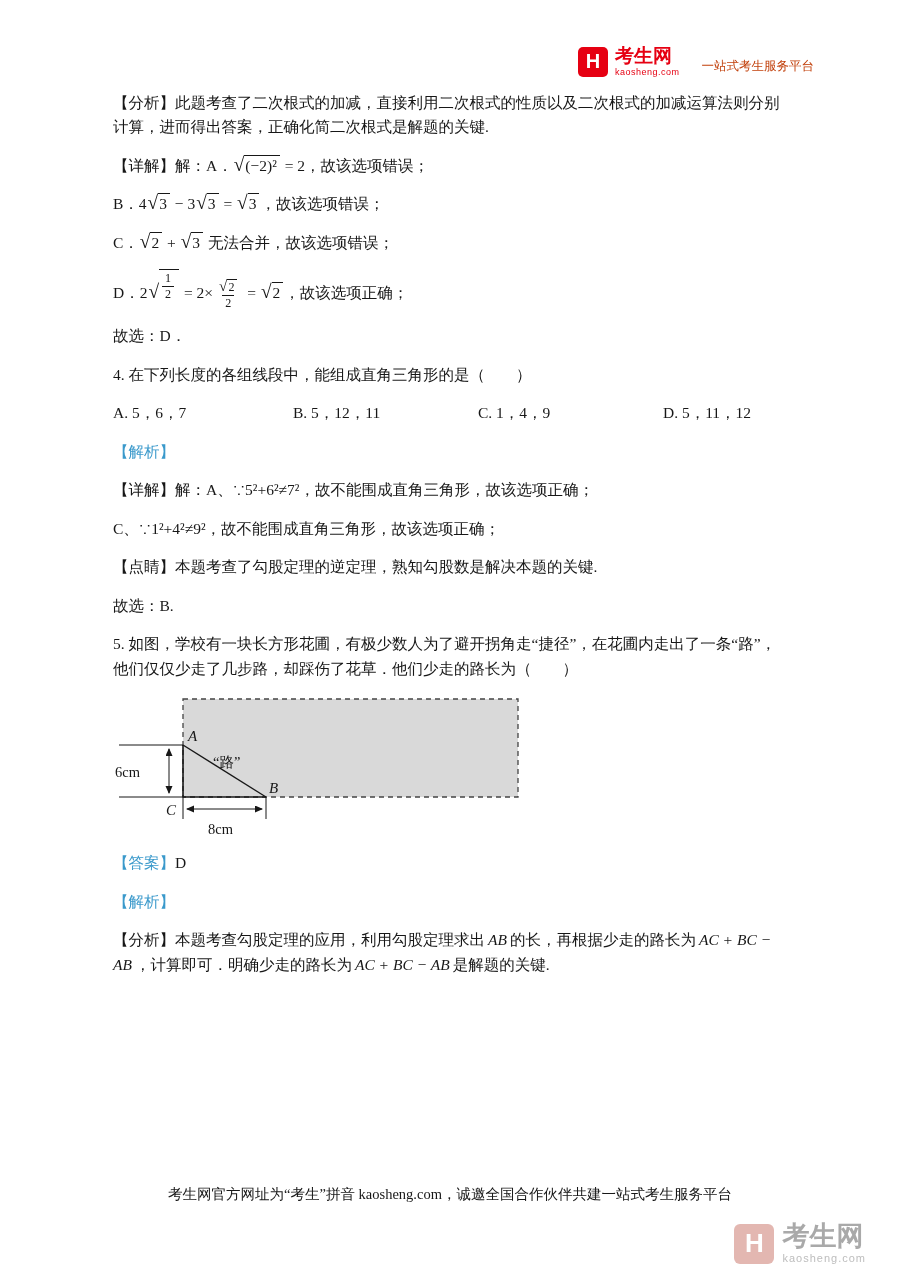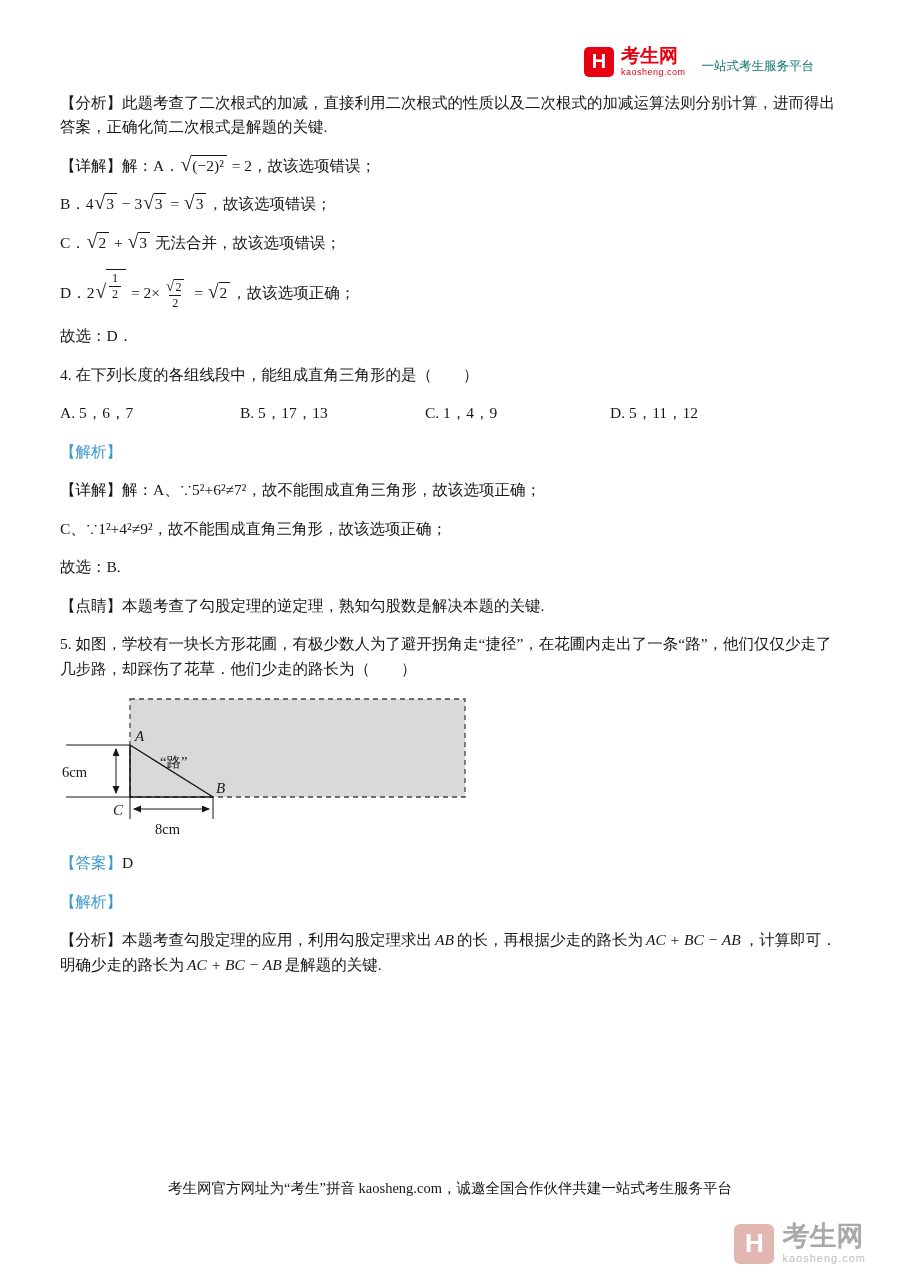--- a/index.html
+++ b/index.html
@@ -15,24 +15,24 @@
   .brand-header { display: flex; justify-content: flex-end; padding: 46px 86px 14px 0; }
   .brand-lockup { display: flex; align-items: center; gap: 7px; }
   .brand-icon {
     width: 30px; height: 30px; border-radius: 5px; background: #e60012; color: #fff;
     display: flex; align-items: center; justify-content: center;
     font: bold 20px "Liberation Sans", sans-serif;
   }
   .brand-col { display: flex; flex-direction: column; line-height: 1; }
   .brand-name { color: #e60012; font-weight: bold; font-size: 19px; font-family: "Liberation Sans", sans-serif; }
   .brand-site { color: #e60012; font-size: 9px; letter-spacing: .5px; margin-top: 3px; font-family: "Liberation Sans", sans-serif; }
-  .brand-tagline { color: #0f766e; font-size: 12.5px; margin-left: 9px; align-self: flex-end; padding-bottom: 2px; }
+  .brand-tagline { color: #c2410c; font-size: 12.5px; margin-left: 15px; align-self: flex-end; padding-bottom: 2px; }
 
   
-  .content { padding: 0 60px; }
+  .content { padding: 0 113px; }
   .para { margin: 0 0 14px 0; line-height: 1.58; }
   .label-blue { color: #3a99cb; }
 
   .options-row { display: grid; grid-template-columns: 180px 185px 185px 1fr; margin: 0 0 14px 0; line-height: 1.58; }
 
   
   .sqrt { display: inline-flex; align-items: flex-end; margin: 0 1px; }
   .sqrt > .radical { font-size: 1.25em; line-height: 1; }
   .sqrt > .radicand { border-top: 1.4px solid currentColor; line-height: 1.15; padding: 1px 3px 0 1px; }
   .frac { display: inline-flex; flex-direction: column; align-items: center; vertical-align: middle; font-size: .78em; line-height: 1.2; margin: 0 2px; }
@@ -42,21 +42,21 @@
 
   
   .diagram { margin: 2px 0 10px 0; }
   .diagram svg { display: block; }
   .diagram text { font-family: "Liberation Serif", serif; fill: #171717; }
   .diagram .pt { font-style: italic; font-size: 15px; }
   .diagram .cn { font-size: 14.5px; }
 
   
   .footer-text {
-    position: absolute; left: 0; right: 0; bottom: 74px;
+    position: absolute; left: 0; right: 0; bottom: 68px;
     text-align: center; font-size: 14.5px; margin: 0;
   }
   .watermark { position: absolute; right: 34px; bottom: 8px; display: flex; align-items: center; gap: 8px; }
   .wm-icon {
     width: 40px; height: 40px; border-radius: 6px; background: #e3b7b1; color: #fff;
     display: flex; align-items: center; justify-content: center;
     font: bold 26px "Liberation Sans", sans-serif;
   }
   .wm-col { display: flex; flex-direction: column; line-height: 1; }
   .wm-name { font-size: 27px; font-weight: bold; color: #a9a9a9; font-family: "Liberation Sans", sans-serif; }
@@ -116,29 +116,29 @@
           <span class="den">2</span>
         </span> = <span class="sqrt">
           <span class="radical">√</span>
           <span class="radicand">2</span>
         </span>，故该选项正确；</p>
     <p class="para">故选：D．</p>
 
     <p class="para">4. 在下列长度的各组线段中，能组成直角三角形的是（　　）</p>
     <div class="options-row">
       <span class="option">A. 5，6，7</span>
-      <span class="option">B. 5，17，13</span>
+      <span class="option">B. 5，12，11</span>
       <span class="option">C. 1，4，9</span>
       <span class="option">D. 5，11，12</span>
     </div>
     <p class="para"><span class="label-blue">【解析】</span></p>
     <p class="para">【详解】解：A、∵5²+6²≠7²，故不能围成直角三角形，故该选项正确；</p>
     <p class="para">C、∵1²+4²≠9²，故不能围成直角三角形，故该选项正确；</p>
+    <p class="para">【点睛】本题考查了勾股定理的逆定理，熟知勾股数是解决本题的关键.</p>
     <p class="para">故选：B.</p>
-    <p class="para">【点睛】本题考查了勾股定理的逆定理，熟知勾股数是解决本题的关键.</p>
 
     <p class="para">5. 如图，学校有一块长方形花圃，有极少数人为了避开拐角走“捷径”，在花圃内走出了一条“路”，他们仅仅少走了几步路，却踩伤了花草．他们少走的路长为（　　）</p>
 
     <figure class="diagram">
       <svg width="420" height="146" viewBox="0 0 420 146">
         <defs>
           <marker id="arrow" markerWidth="9" markerHeight="8" refX="7" refY="3.5" orient="auto-start-reverse">
             <path d="M0,0 L8,3.5 L0,7 z" fill="#171717"></path>
           </marker>
         </defs>

